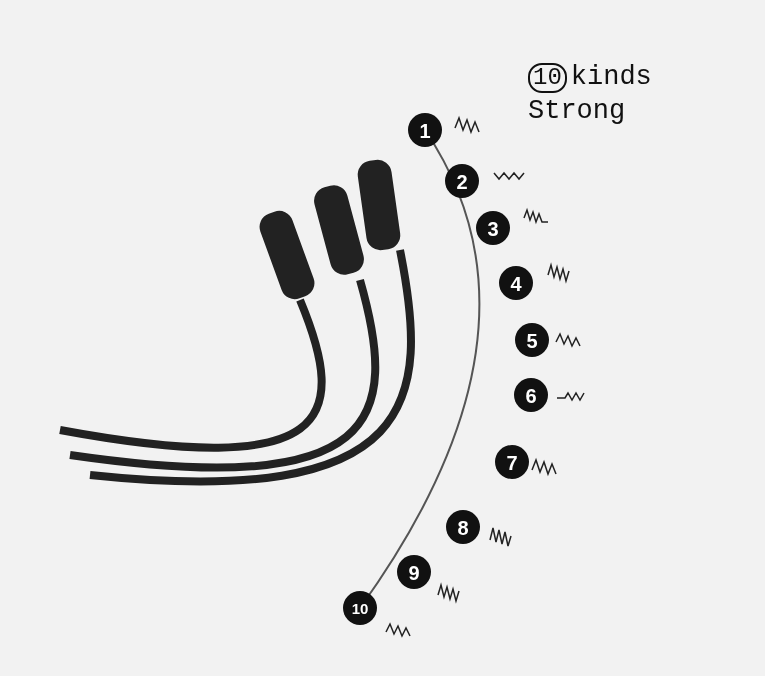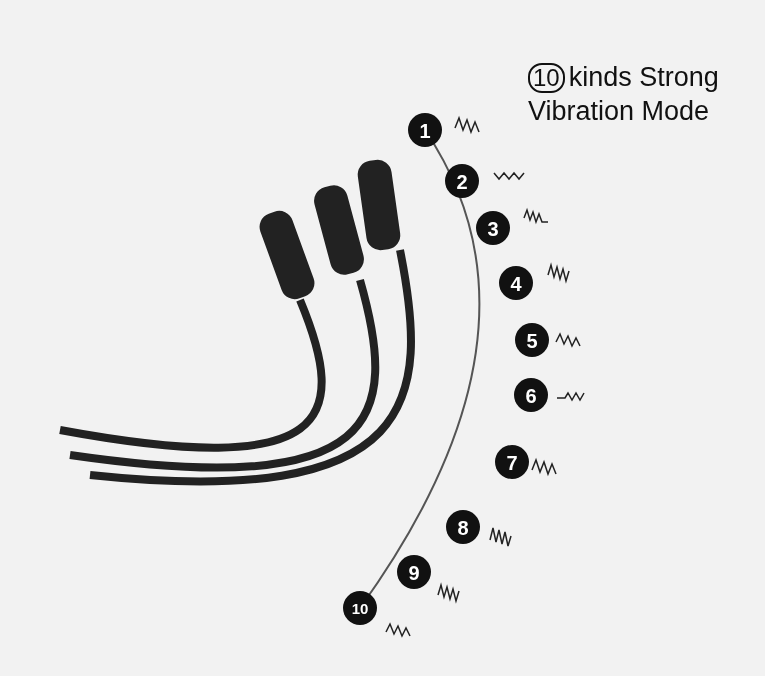--- a/index.html
+++ b/index.html
@@ -1,26 +1,25 @@
 <!DOCTYPE html>
 <html><head>
 <meta charset="utf-8">
 <style>
   html, body { margin: 0; padding: 0; }
   body { width: 765px; height: 676px; background: #f2f2f2; position: relative; overflow: hidden; font-family: "Liberation Sans", sans-serif; }
-  .title { position: absolute; left: 528px; top: 60px; font-size: 27px; line-height: 34px; color: #111; }
+  .title { position: absolute; left: 528px; top: 60px; font-size: 27px; line-height: 34px; color: #111; font-family: Liberation Mono, monospace; }
   .circ { display: inline-block; border: 2px solid #111; border-radius: 14px; padding: 0 3px; font-size: 24px; line-height: 26px; margin-right: 4px; }
   svg { position: absolute; left: 0; top: 0; }
 </style>
 </head>
 <body>
 
 <div class="title">
   <div><span class="circ">10</span><span>kinds Strong</span></div>
-  <div>Vibration Mode</div>
 </div>
 
 <svg width="765" height="676">
   <g fill="#222">
     <rect x="270" y="210" width="34" height="90" rx="14" transform="rotate(-20 287 255)"></rect>
     <rect x="322" y="185" width="34" height="90" rx="14" transform="rotate(-15 339 230)"></rect>
     <rect x="362" y="160" width="34" height="90" rx="14" transform="rotate(-8 379 205)"></rect>
     <path d="M300 300 C350 420, 330 480, 60 430" stroke="#222" stroke-width="8" fill="none"></path>
     <path d="M360 280 C400 420, 380 500, 70 455" stroke="#222" stroke-width="8" fill="none"></path>
     <path d="M400 250 C430 400, 420 510, 90 475" stroke="#222" stroke-width="8" fill="none"></path>

